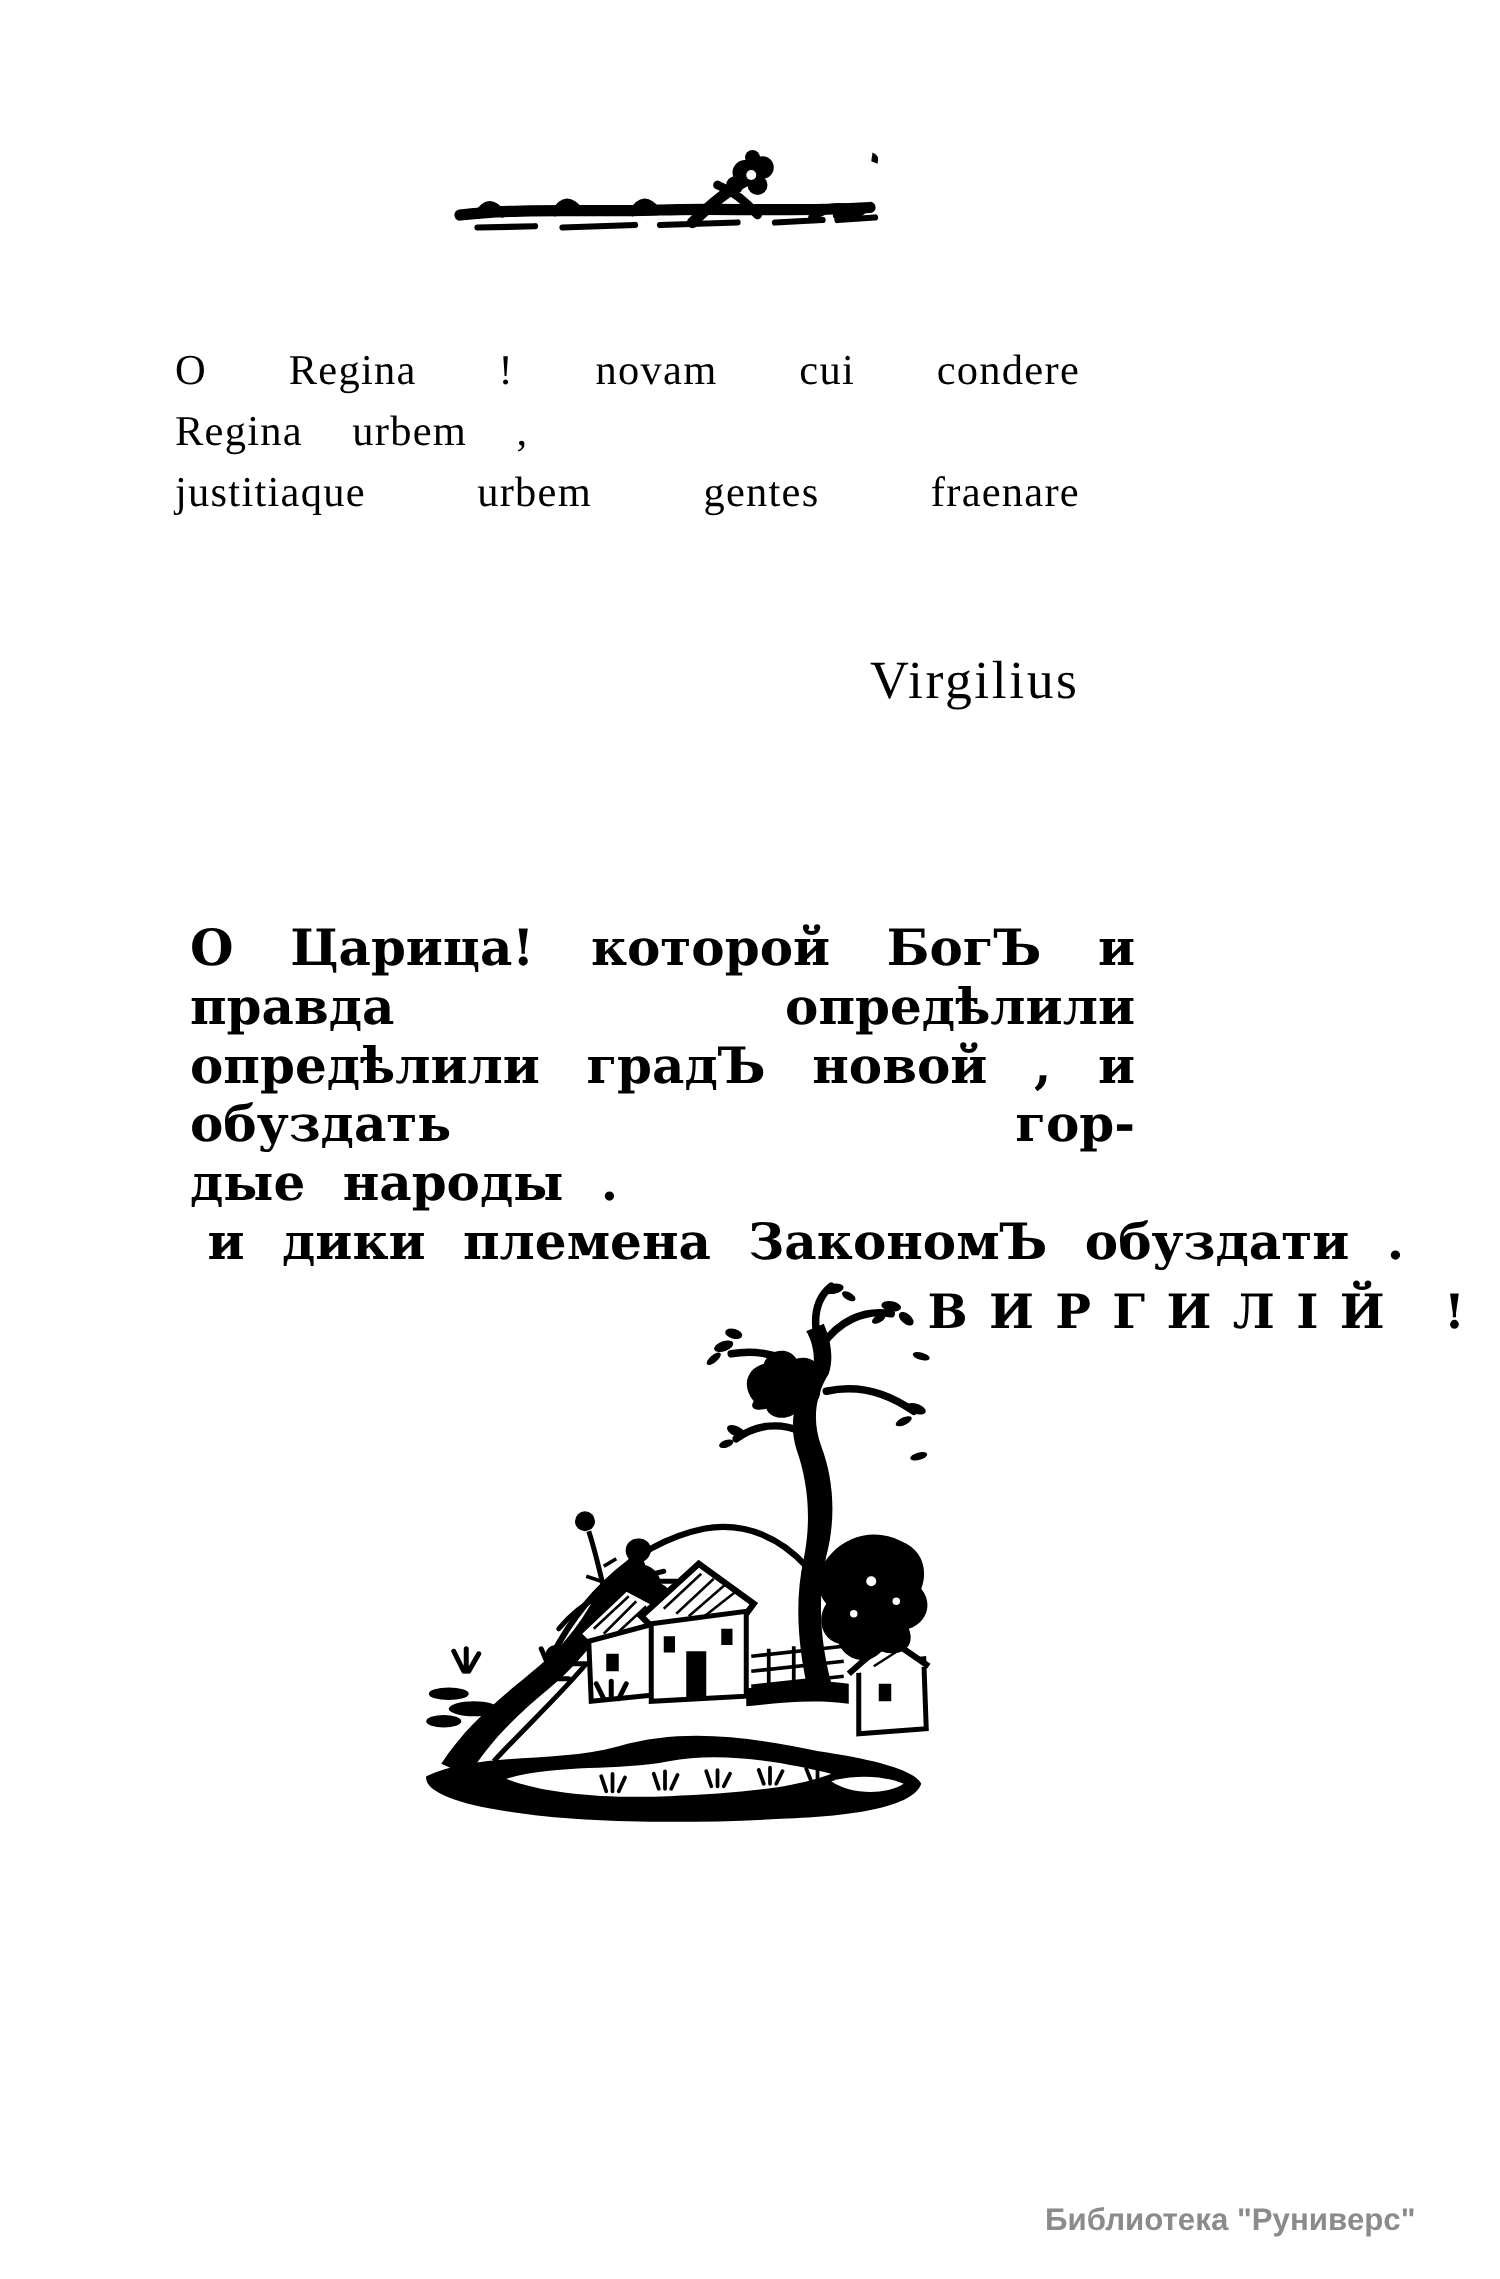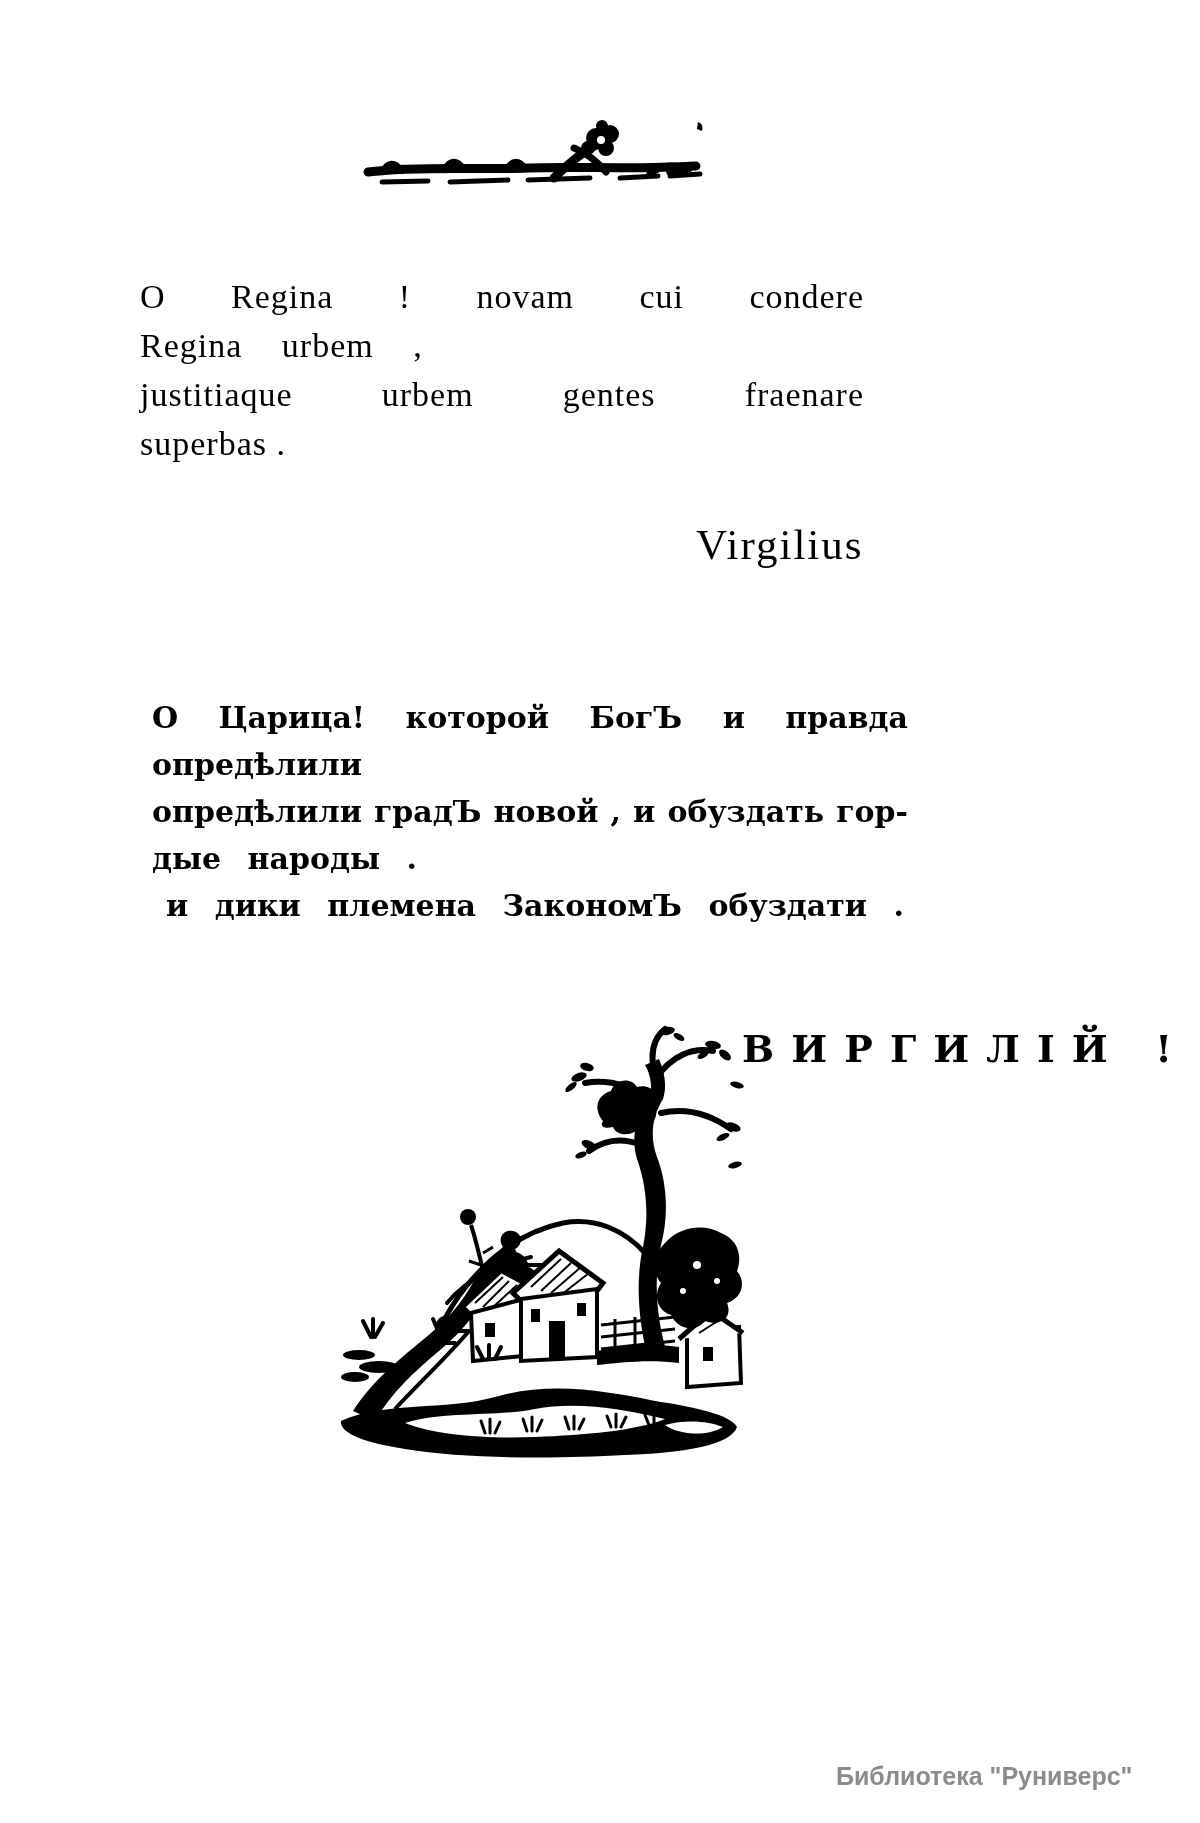--- a/index.html
+++ b/index.html
@@ -43,25 +43,25 @@
     font-family: "Liberation Serif", serif;
     font-size: 43px;
     letter-spacing: 2px;
     margin-left: 18px;
   }
 
   
   .russian-block {
     position: absolute;
     left: 152px;
-    top: 694px;
+    top: 735px;
     width: 756px;
     font-family: "DejaVu Serif", serif;
     font-weight: bold;
-    font-size: 30px;
+    font-size: 40px;
     line-height: 47px;
   }
   .ru-line { white-space: nowrap; }
   .ru-line.just { white-space: normal; text-align: justify; text-align-last: justify; }
   .ru-line.ws   { word-spacing: 16px; }
   .ru-line.indent { padding-left: 14px; }
 
   .russian-attribution {
     position: absolute;
     left: 742px;
@@ -119,21 +119,20 @@
       <circle cx="243" cy="22" r="4" fill="#fff"></circle>
       <ellipse cx="322" cy="52" rx="14" ry="6" transform="rotate(-12 322 52)"></ellipse>
       <path d="M340 4 q6 2 4 9 l-5 -2 z"></path>
     </g>
   </svg>
 
   <div class="latin-block">
     <div class="latin-line just">O Regina ! novam cui condere</div>
     <div class="latin-line ws">Regina urbem ,</div>
     <div class="latin-line just">justitiaque urbem gentes fraenare</div>
-    <div class="latin-line">superbas .</div>
   </div>
 
   <div class="latin-attribution">Virgilius</div>
 
   <div class="russian-block">
     <div class="ru-line just">О Царица! которой БогЪ и правда опредѣлили</div>
     <div class="ru-line just">опредѣлили градЪ новой , и обуздать гор-</div>
     <div class="ru-line ws">дые народы .</div>
     <div class="ru-line ws indent">и дики племена ЗакономЪ обуздати .</div>
   </div>

